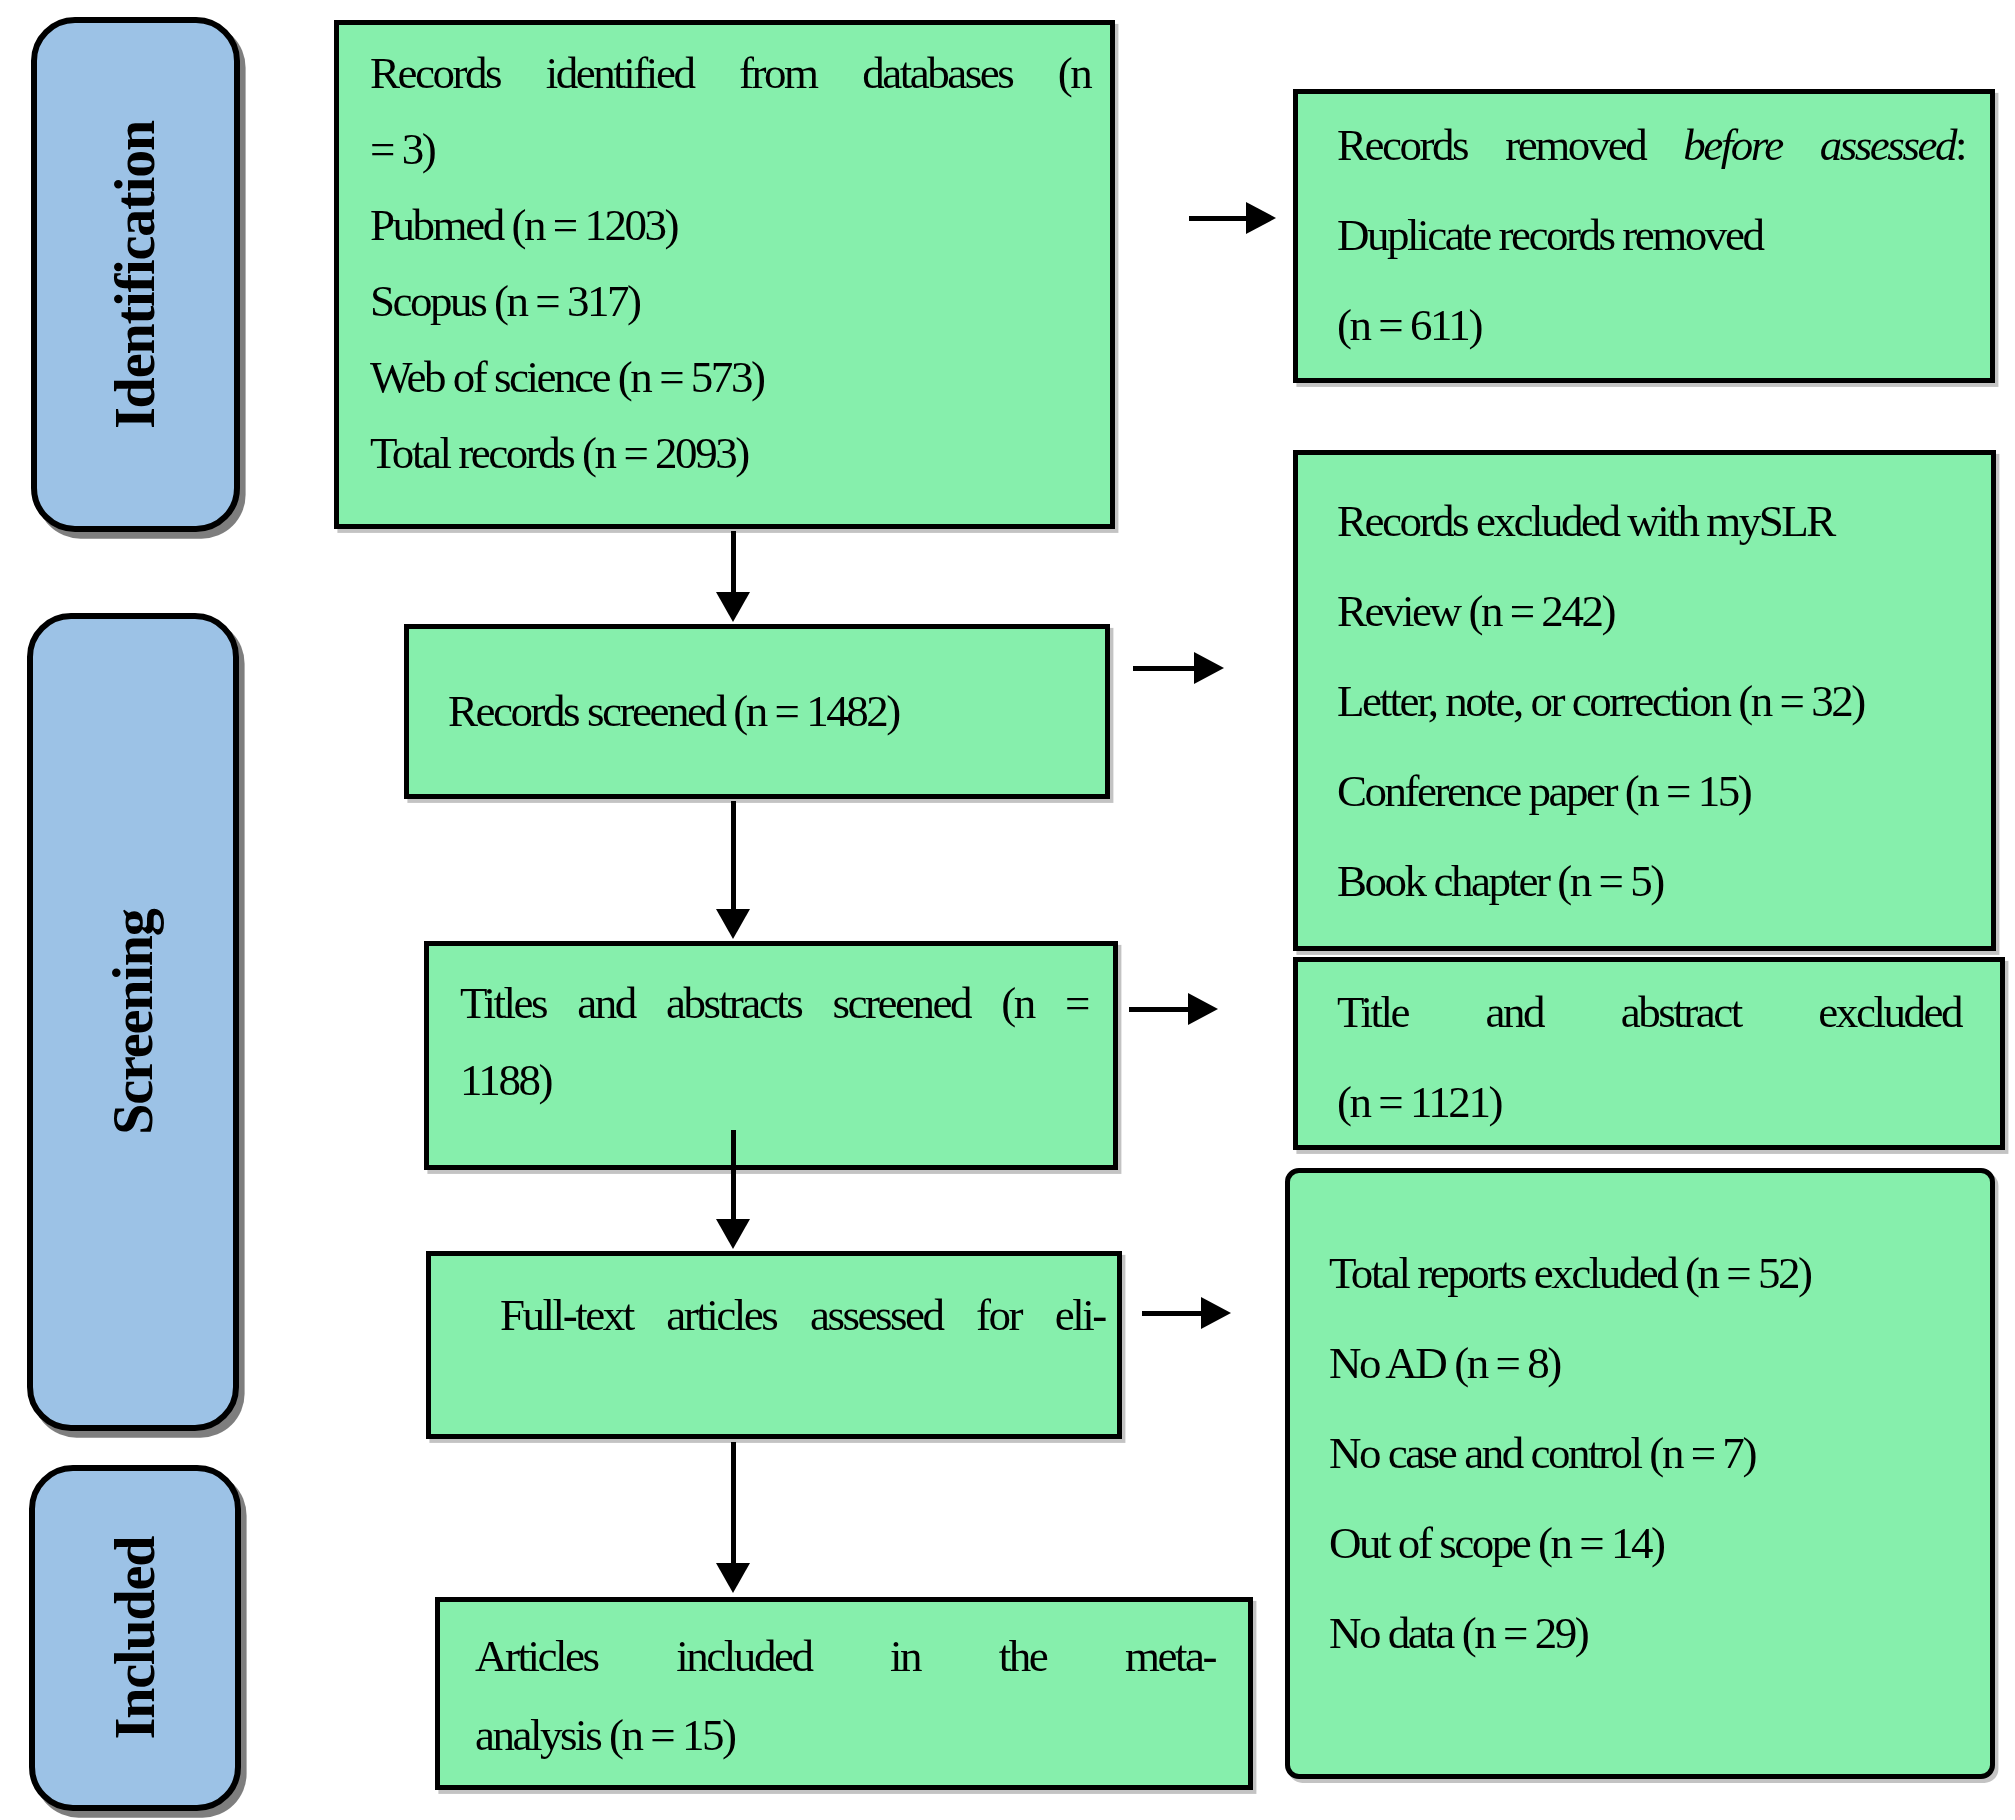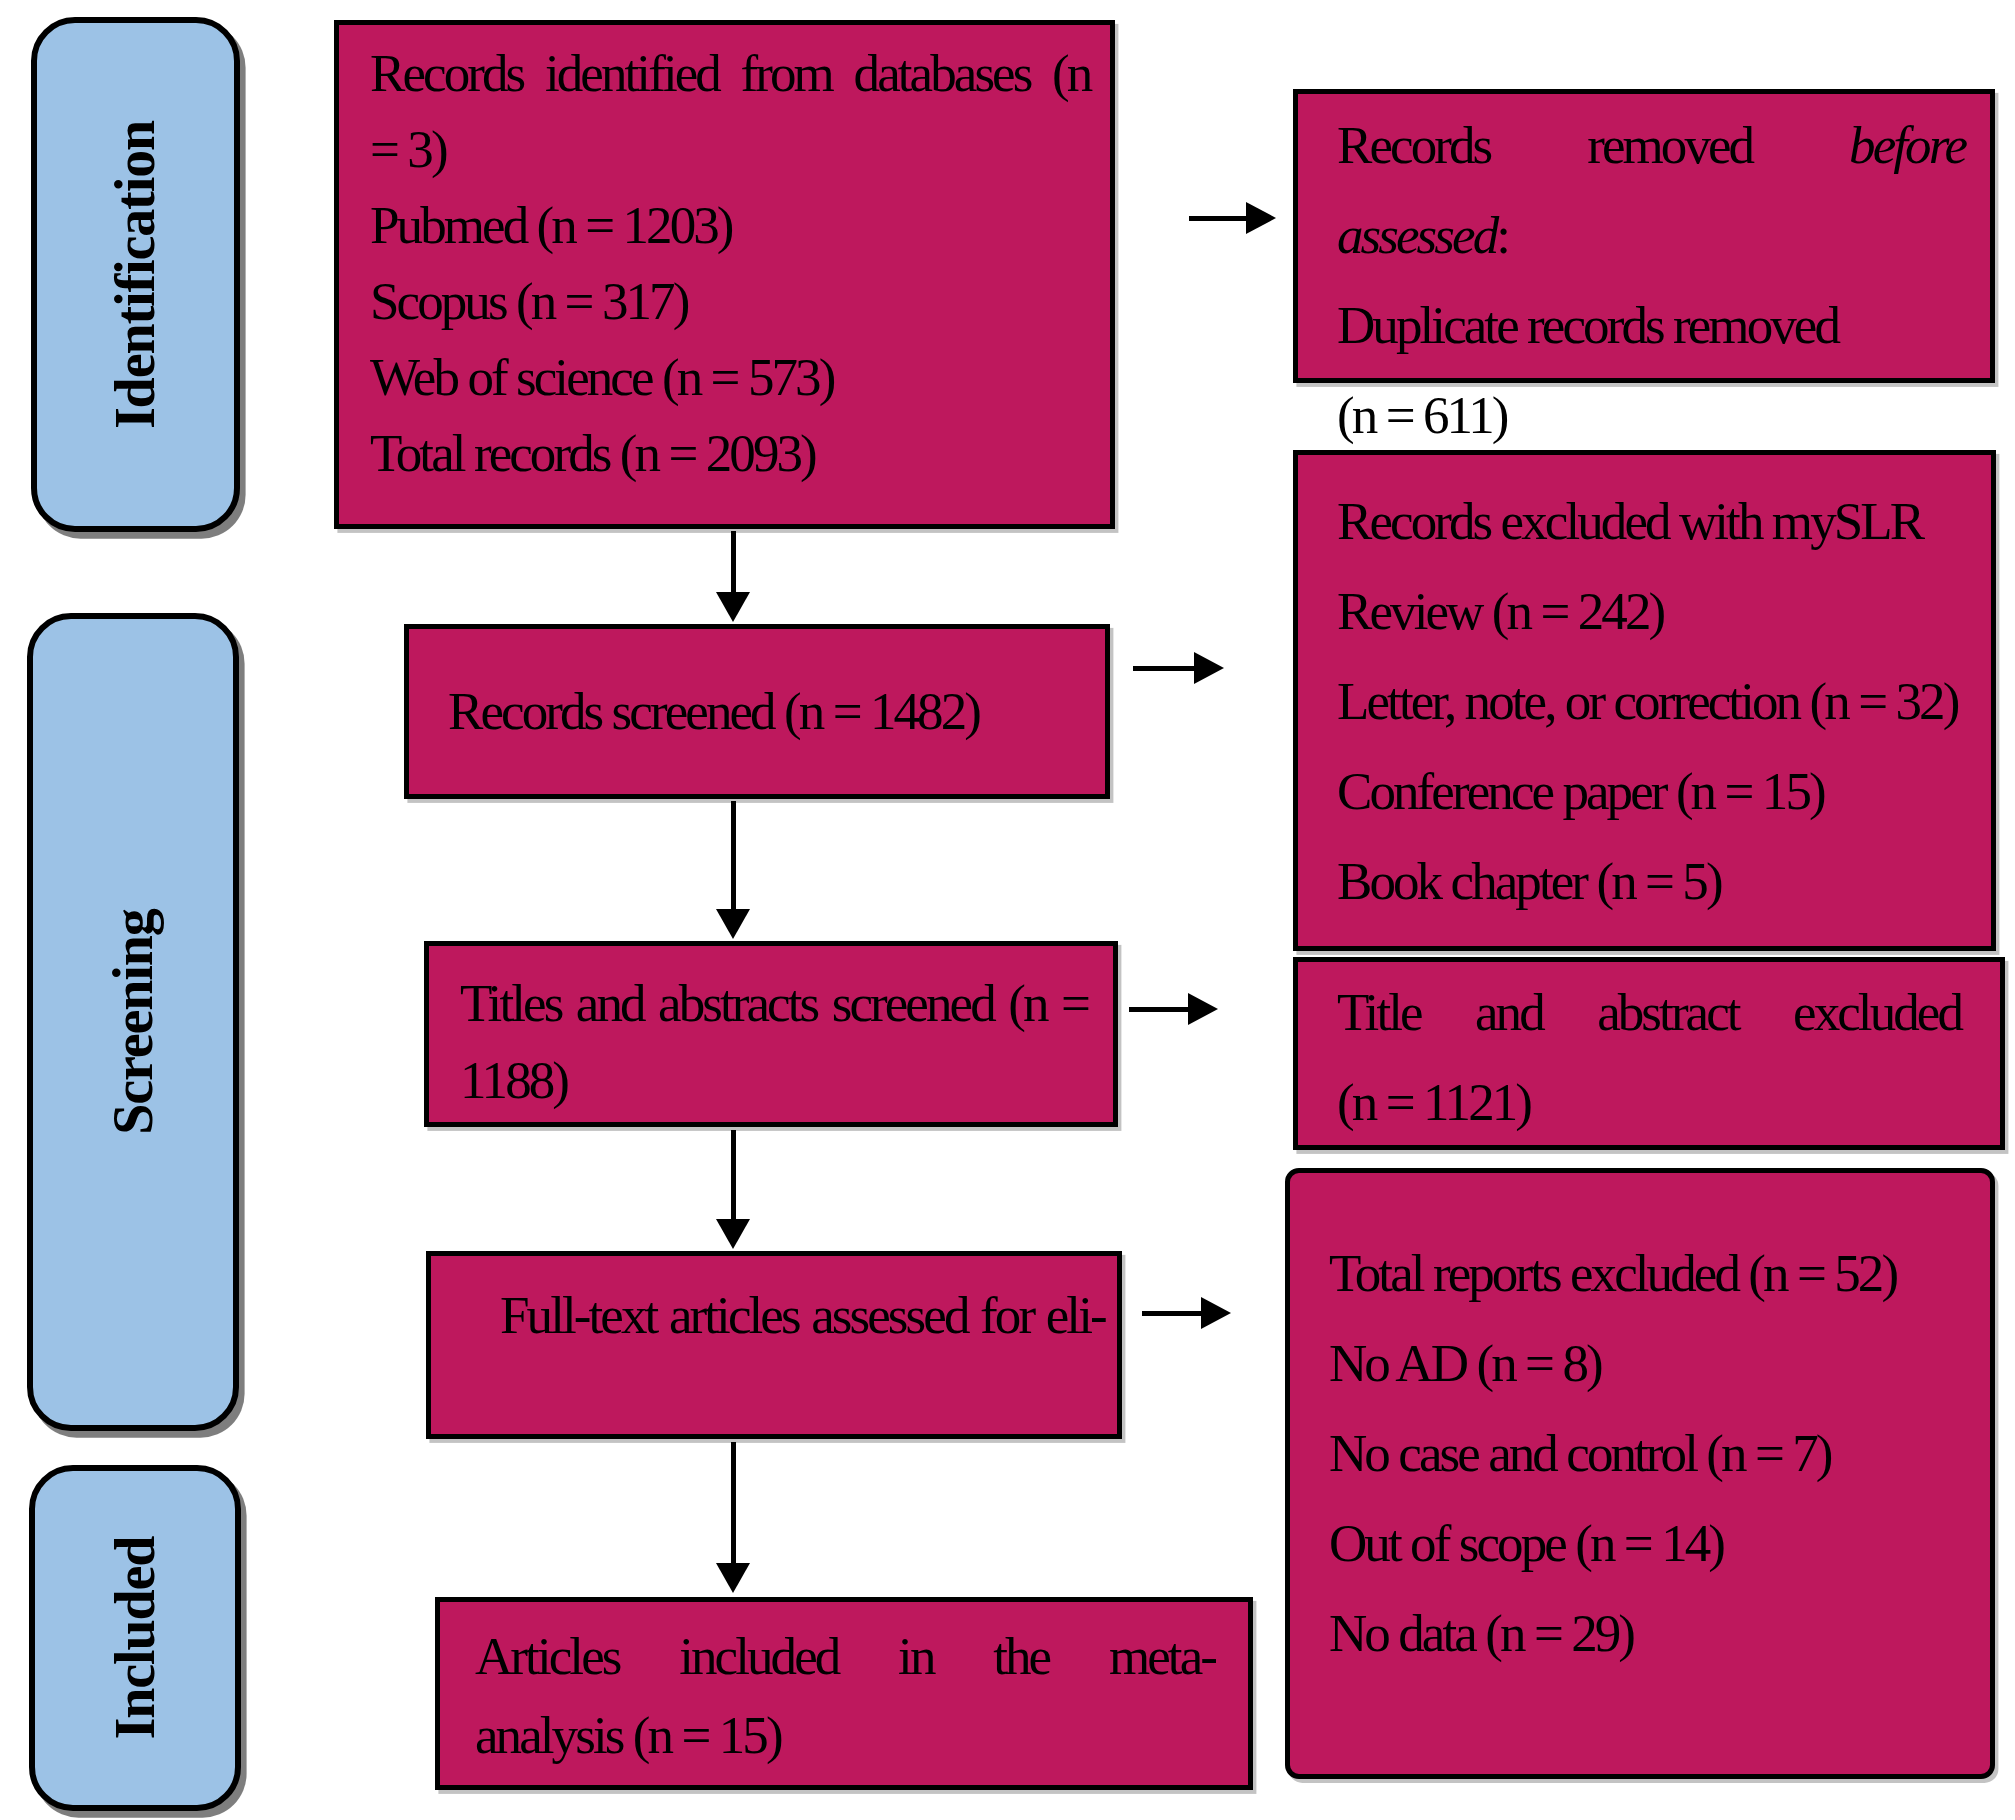--- a/index.html
+++ b/index.html
@@ -27,25 +27,25 @@
   .stage .vtext{
     transform:rotate(-90deg);
     white-space:nowrap;
     font-size:56px;
     font-weight:bold;
     letter-spacing:-1.1px;
   }
   
   .wbox{
     position:absolute;
-    background:#be185d;
+    background:#86efac;
     border:5.6px solid #000;
     box-sizing:border-box;
     box-shadow:3.4px 3.9px 0 rgba(40,40,40,0.28);
-    font-size:53px;
+    font-size:45px;
     letter-spacing:-0.055em;
   }
   .line{white-space:nowrap;}
   .mid .line{line-height:76px;}
   .rgt .line{line-height:90px;}
   .stretch{
     white-space:normal;
     text-align:justify;
     text-align-last:justify;
     -moz-text-align-last:justify;
@@ -92,21 +92,21 @@
     <div class="line">Pubmed (n = 1203)</div>
     <div class="line">Scopus (n = 317)</div>
     <div class="line">Web of science (n = 573)</div>
     <div class="line">Total records (n = 2093)</div>
   </div>
 
   <div class="wbox mid" style="left:404px;top:624px;width:706px;height:175px;padding:44px 17px 0 39px;">
     <div class="line">Records screened (n = 1482)</div>
   </div>
 
-  <div class="wbox mid" style="left:424px;top:941px;width:694px;height:186px;padding:18.5px 25px 0 31px;">
+  <div class="wbox mid" style="left:424px;top:941px;width:694px;height:229px;padding:18.5px 25px 0 31px;">
     <div class="line stretch">Titles and abstracts screened (n =</div>
     <div class="line" style="line-height:79px;">1188)</div>
   </div>
 
   <div class="wbox mid" style="left:426px;top:1251px;width:696px;height:188px;padding:20px 12.3px 0 33px;">
     <div class="line stretch" style="line-height:79px;margin-left:36px;">Full-text articles assessed for eli-</div>
   </div>
 
   <div class="wbox mid" style="left:435px;top:1597px;width:818px;height:193px;padding:14.6px 33px 0 35px;">
     <div class="line stretch" style="line-height:79px;">Articles included in the meta-</div>

